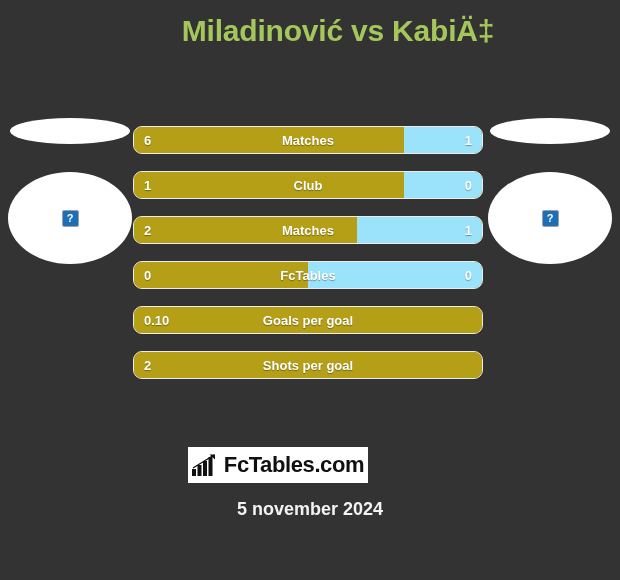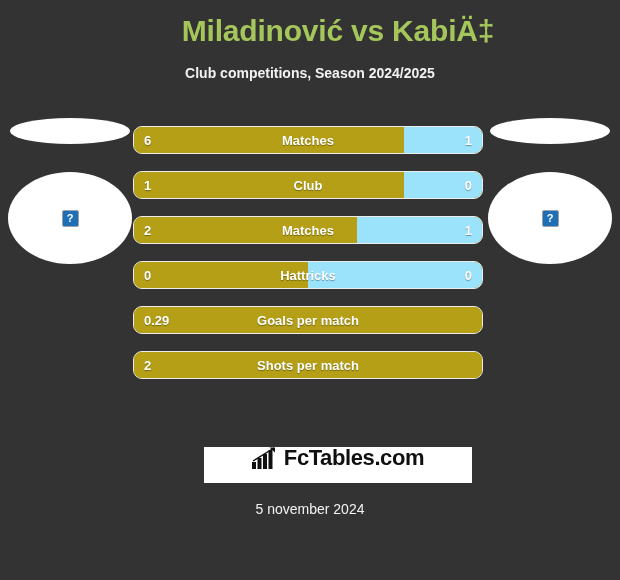--- a/index.html
+++ b/index.html
@@ -153,25 +153,26 @@
     text-shadow: 0 1px 1px rgba(0,0,0,0.35);
     white-space: nowrap;
   }
   .bar-value.home { left: 10px; }
   .bar-value.away { right: 10px; }
 
   
   .logo {
     position: absolute;
     top: 447px;
-    left: 204px;
-    width: 268px;
+    left: 188px;
+    width: 180px;
     height: 36px;
     background: #ffffff;
     display: flex;
+    align-items: center;
     justify-content: center;
     gap: 6px;
   }
   .logo-icon {
     width: 26px;
     height: 22px;
     display: block;
   }
   .logo-text {
     color: #101010;
@@ -180,32 +181,31 @@
     letter-spacing: -0.4px;
     line-height: 22px;
   }
   .date {
     position: absolute;
     top: 500px;
     left: 0;
     width: 620px;
     text-align: center;
     color: #f2f2f2;
-    font-size: 14px;
-    font-weight: normal;
+    font-size: 18px;
+    font-weight: bold;
     line-height: 18px;
   }
 </style>
 </head>
 <body>
 
 <div id="page">
 
   <div class="title">Miladinović vs KabiÄ‡</div>
-  <div class="subtitle">Club competitions, Season 2024/2025</div>
 
   <div class="player left">
     <div class="player-name-ellipse"></div>
     <div class="player-photo-ellipse">
       <span class="broken-img">?</span>
     </div>
   </div>
 
   <div class="player right">
     <div class="player-name-ellipse"></div>
@@ -233,32 +233,32 @@
         <div class="bar-fill-home" style="width: 64%; background: rgb(180, 159, 23);"></div>
         <div class="bar-fill-away" style="width: 36%; background: rgb(155, 227, 251);"></div>
         <div class="bar-value home">2</div>
         <div class="bar-label">Matches</div>
         <div class="bar-value away">1</div>
       </div>
       <div class="bar-row">
         <div class="bar-fill-home" style="width: 50%; background: rgb(180, 159, 23);"></div>
         <div class="bar-fill-away" style="width: 50%; background: rgb(155, 227, 251);"></div>
         <div class="bar-value home">0</div>
-        <div class="bar-label">Hattricks</div>
+        <div class="bar-label">FcTables</div>
         <div class="bar-value away">0</div>
       </div>
       <div class="bar-row">
         <div class="bar-fill-home" style="width: 100%; background: rgb(180, 159, 23);"></div>
-        <div class="bar-value home">0.29</div>
-        <div class="bar-label">Goals per match</div>
+        <div class="bar-value home">0.10</div>
+        <div class="bar-label">Goals per goal</div>
       </div>
       <div class="bar-row">
         <div class="bar-fill-home" style="width: 100%; background: rgb(180, 159, 23);"></div>
         <div class="bar-value home">2</div>
-        <div class="bar-label">Shots per match</div>
+        <div class="bar-label">Shots per goal</div>
       </div>
     </div>
 
   <div class="logo">
     <svg class="logo-icon" viewBox="0 0 26 22" aria-hidden="true">
       <rect x="0" y="15" width="4" height="7" fill="#101010"></rect>
       <rect x="5.5" y="11" width="4" height="11" fill="#101010"></rect>
       <rect x="11" y="7" width="4" height="15" fill="#101010"></rect>
       <rect x="16.5" y="3" width="4" height="19" fill="#101010"></rect>
       <path d="M1 14 L22 1" stroke="#101010" stroke-width="1.4" fill="none"></path>

